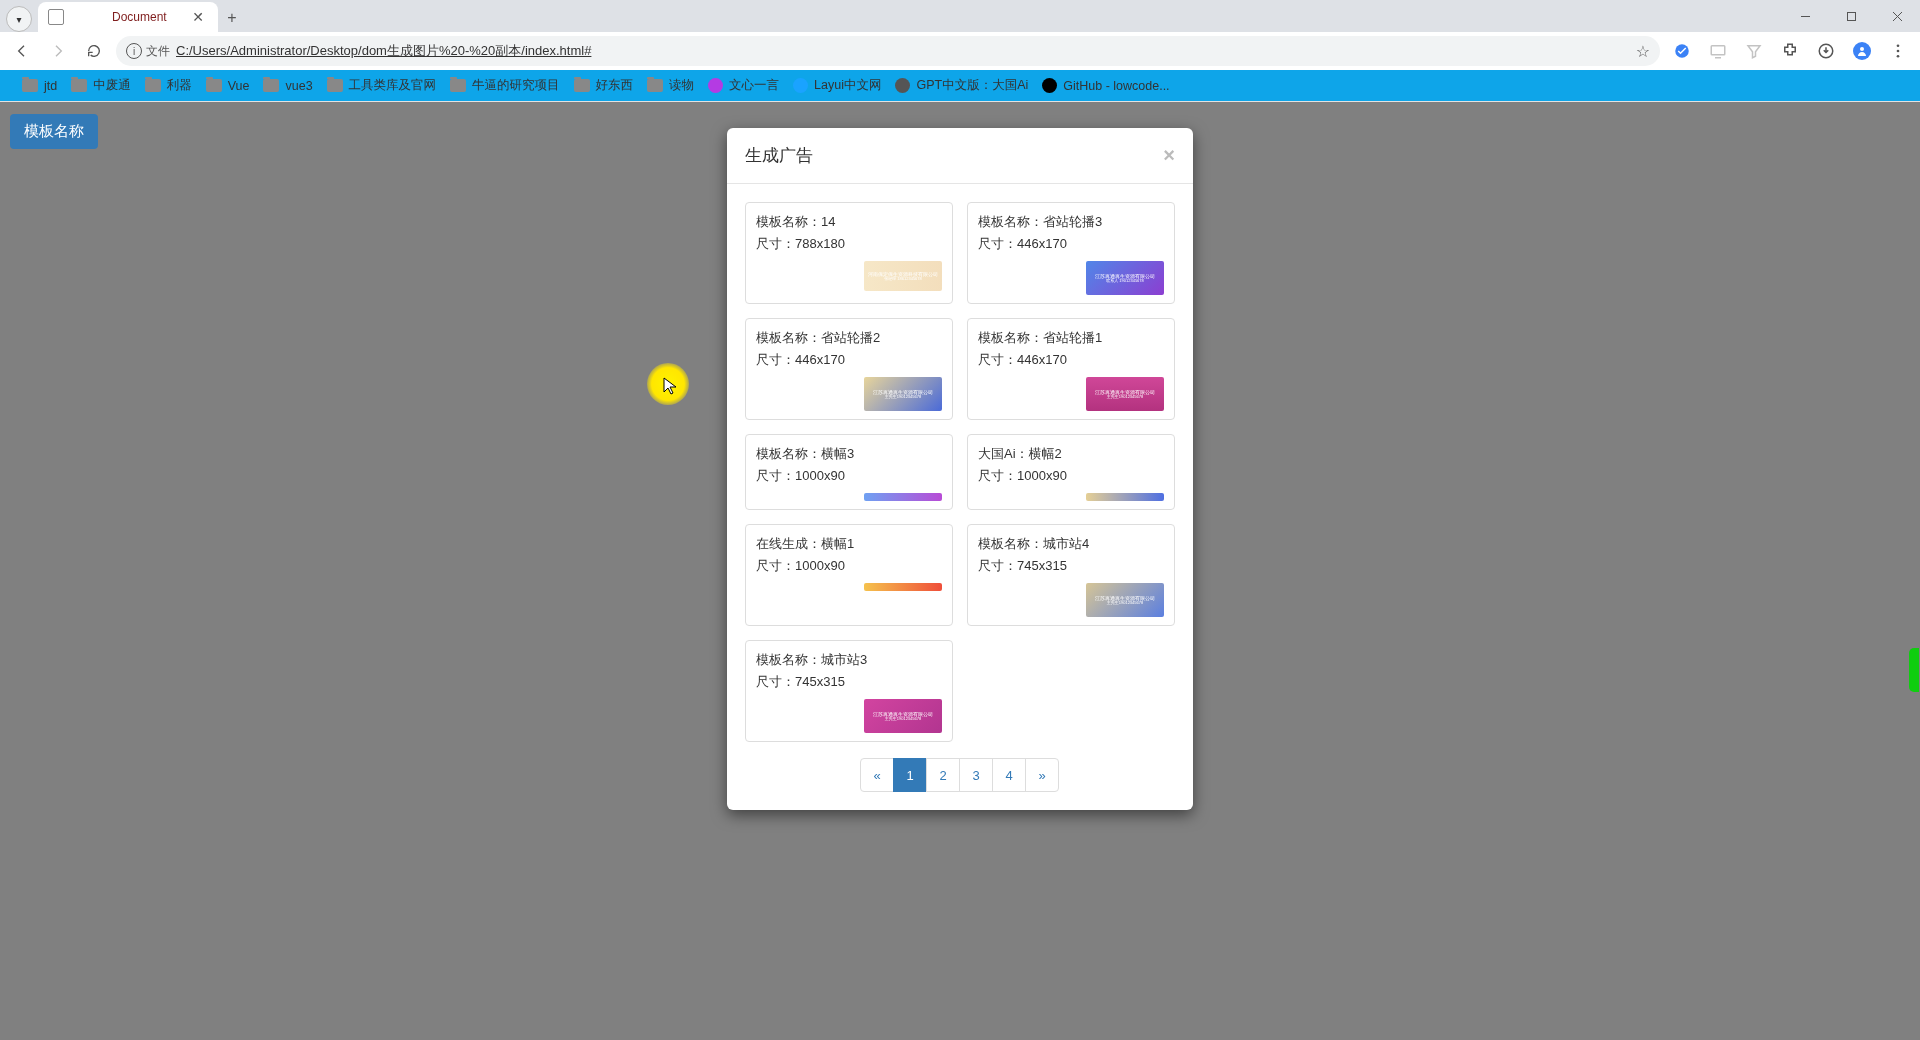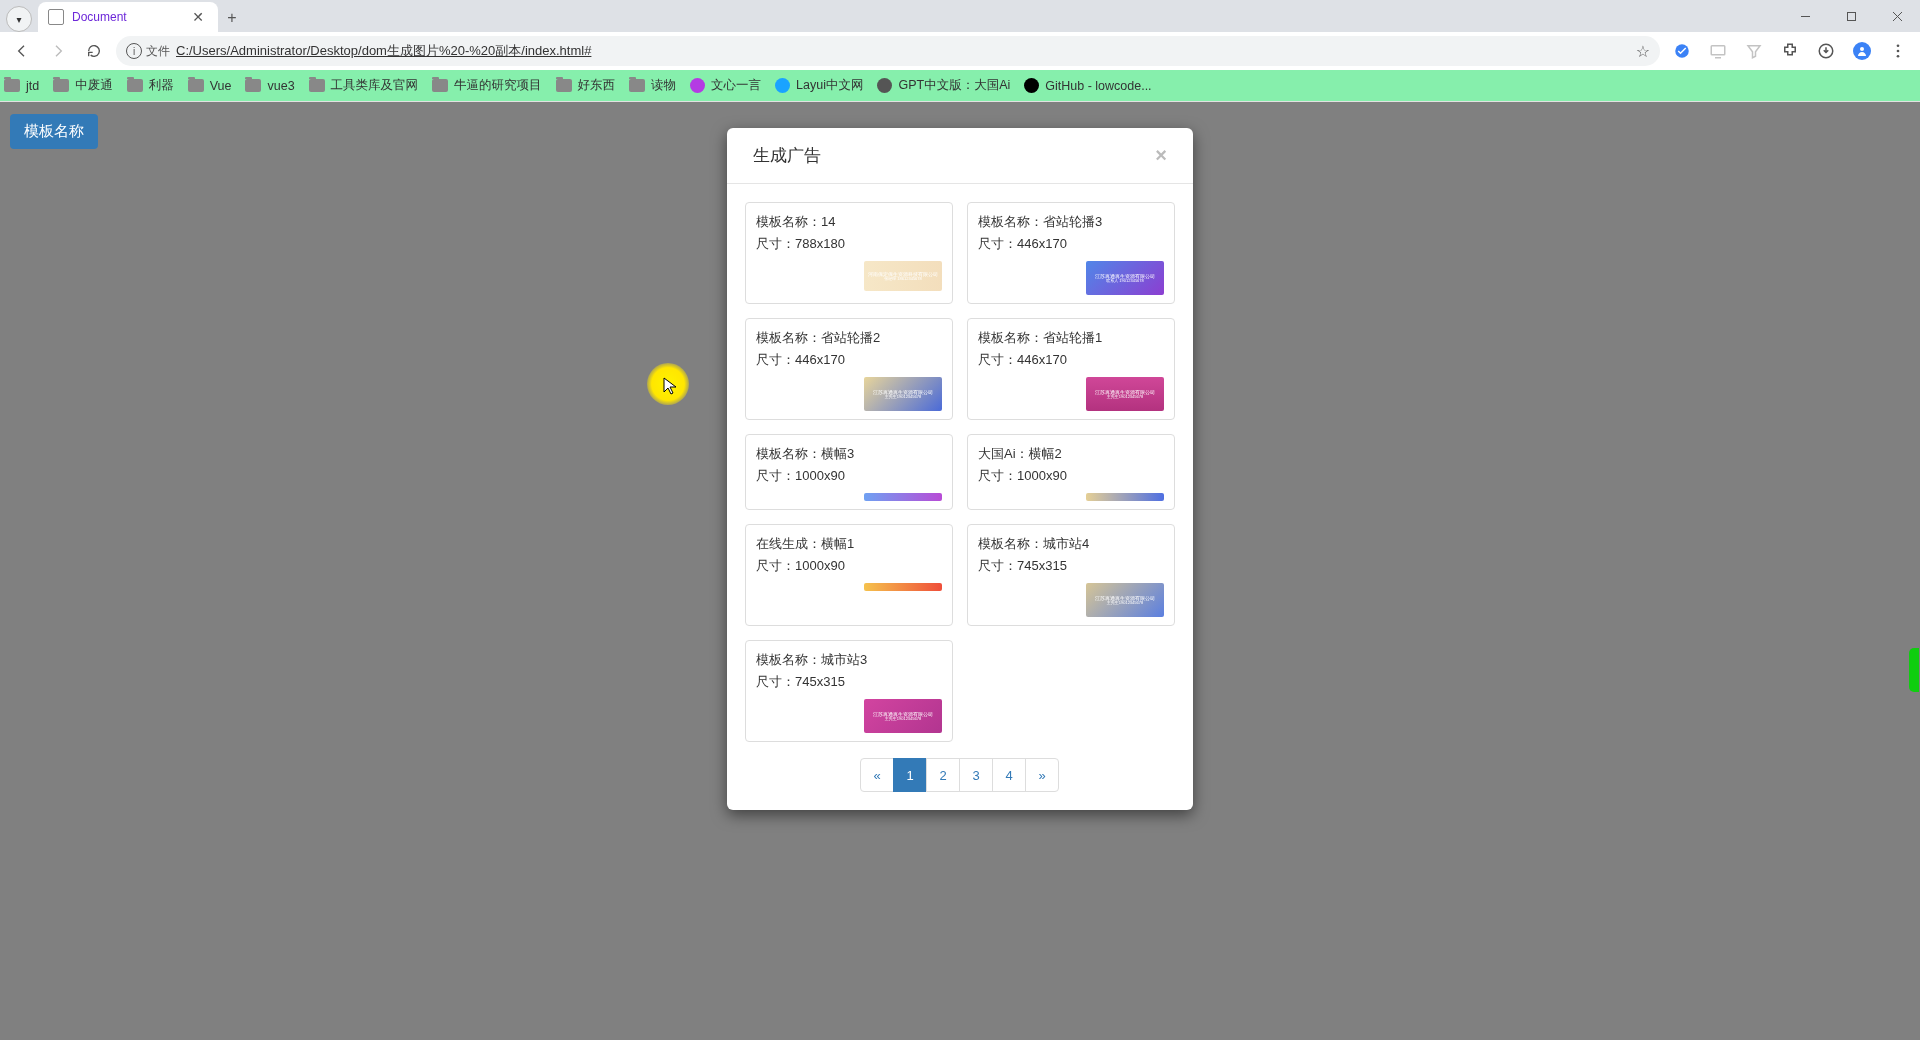--- a/index.html
+++ b/index.html
@@ -9,51 +9,51 @@
   
   .browser-chrome { background: #dee1e6; }
   .window-controls { position: absolute; top: 0; right: 0; height: 32px; display: flex; }
   .win-btn { width: 46px; height: 32px; display: flex; align-items: center; justify-content: center; font-size: 11px; color: #555; }
   .win-btn svg { width: 11px; height: 11px; }
 
   .tab-strip { height: 32px; display: flex; align-items: flex-end; padding-left: 6px; }
   .tab-dropdown { width: 26px; height: 26px; border:1px solid #bbb; border-radius: 50%; display: flex; align-items: center; justify-content: center; margin-right: 6px; font-size:10px; color:#333; background:#f1f3f4;}
   .tab { background: #fff; height: 30px; border-radius: 8px 8px 0 0; display: flex; align-items: center; padding: 0 10px; min-width: 180px; position: relative; }
   .tab-favicon { width:16px; height:16px; border:1px solid #888; border-radius:2px; margin-right:8px; background:#fff; }
-  .tab-title { font-size: 12px; color: #6d28d9; flex: 1; }
+  .tab-title { font-size: 12px; color: #7f1d1d; flex: 1; margin-left: 40px; }
   .tab-close { font-size: 14px; color: #555; padding: 0 4px; }
   .new-tab { width: 28px; height: 28px; display: flex; align-items: center; justify-content: center; font-size: 16px; color: #555; }
 
   .toolbar { background: #fff; height: 38px; display: flex; align-items: center; padding: 0 8px; gap: 8px; }
   .nav-btn { width: 28px; height: 28px; display:flex; align-items:center; justify-content:center; color:#555; border-radius:50%; }
   .nav-btn svg { width:16px; height:16px; }
   .addr-bar { flex:1; height: 30px; background: #f1f3f4; border-radius: 15px; display:flex; align-items:center; padding: 0 10px; gap:6px; }
   .addr-icon { display:flex; align-items:center; gap:4px; font-size:12px; color:#555; }
   .addr-icon .info { width:16px; height:16px; border:1px solid #555; border-radius:50%; display:flex; align-items:center; justify-content:center; font-size:10px;}
   .addr-text { font-size: 13px; color: #333; text-decoration: underline; }
   .addr-star { margin-left:auto; color:#555; }
   .tool-icon { width:28px; height:28px; display:flex; align-items:center; justify-content:center; color:#555; }
   .tool-icon svg { width:18px; height:18px; }
   .avatar-circle { width:18px; height:18px; border-radius:50%; background:#3b82f6; display:flex; align-items:center; justify-content:center;}
   .avatar-circle svg { width:12px; height:12px; fill:#fff;}
 
-  .bookmarks { background:#86efac; height: 32px; display:flex; align-items:center; padding:0 4px; gap: 14px; border-bottom:1px solid #e2e2e2;}
+  .bookmarks { background:#0ea5e9; height: 32px; display:flex; align-items:center; padding:0 22px; gap: 14px; border-bottom:1px solid #e2e2e2;}
   .bm-item { display:flex; align-items:center; gap:6px; font-size:12.5px; color:#333; }
   .bm-folder { width:16px; height:13px; background:#888; border-radius:2px; position:relative; }
   .bm-folder::before { content:""; position:absolute; top:-2px; left:0; width:7px; height:2px; background:#888; border-radius:1px 1px 0 0;}
   .bm-icon-circle { width:15px; height:15px; border-radius:50%; display:flex; align-items:center; justify-content:center; font-size:9px; color:#fff; }
 
   
   .page { position:relative; width:100%; height: calc(1040px - 32px - 38px - 32px); background:#808080; }
   .page-btn { position:absolute; top:12px; left:10px; background:#337ab7; color:#fff; font-size:15px; padding:8px 14px; border-radius:4px; }
 
   
   .modal-backdrop { position:absolute; inset:0; display:flex; align-items:flex-start; justify-content:center; padding-top:26px; }
   .modal { width: 466px; background:#fff; border-radius:6px; box-shadow:0 5px 15px rgba(0,0,0,.5); }
-  .modal-header { padding: 16px 26px; border-bottom:1px solid #e5e5e5; display:flex; align-items:center; justify-content:space-between;}
+  .modal-header { padding: 16px 18px; border-bottom:1px solid #e5e5e5; display:flex; align-items:center; justify-content:space-between;}
   .modal-title { font-size:17px; color:#333; font-weight:400;}
   .modal-close { font-size:20px; color:#bbb; font-weight:bold; }
   .modal-body { padding: 18px; }
   .template-grid { display:grid; grid-template-columns: 1fr 1fr; gap: 14px; }
   .template-card { border:1px solid #ddd; border-radius:4px; padding: 10px 10px 8px 10px; display:flex; flex-direction:column; }
   .template-card .line { font-size:13px; color:#333; margin-bottom:4px; }
   .card-thumb { width:78px; height:30px; border-radius:2px; align-self:flex-end; margin-top:4px; display:flex; flex-direction:column; align-items:center; justify-content:center; font-size:5px; color:#fff; text-align:center; line-height:1.2; overflow:hidden;}
   .card-thumb.thin { height:8px;}
   .card-thumb.tall { height:34px;}
   .pagination { display:flex; justify-content:center; gap:0; margin-top:16px; }

